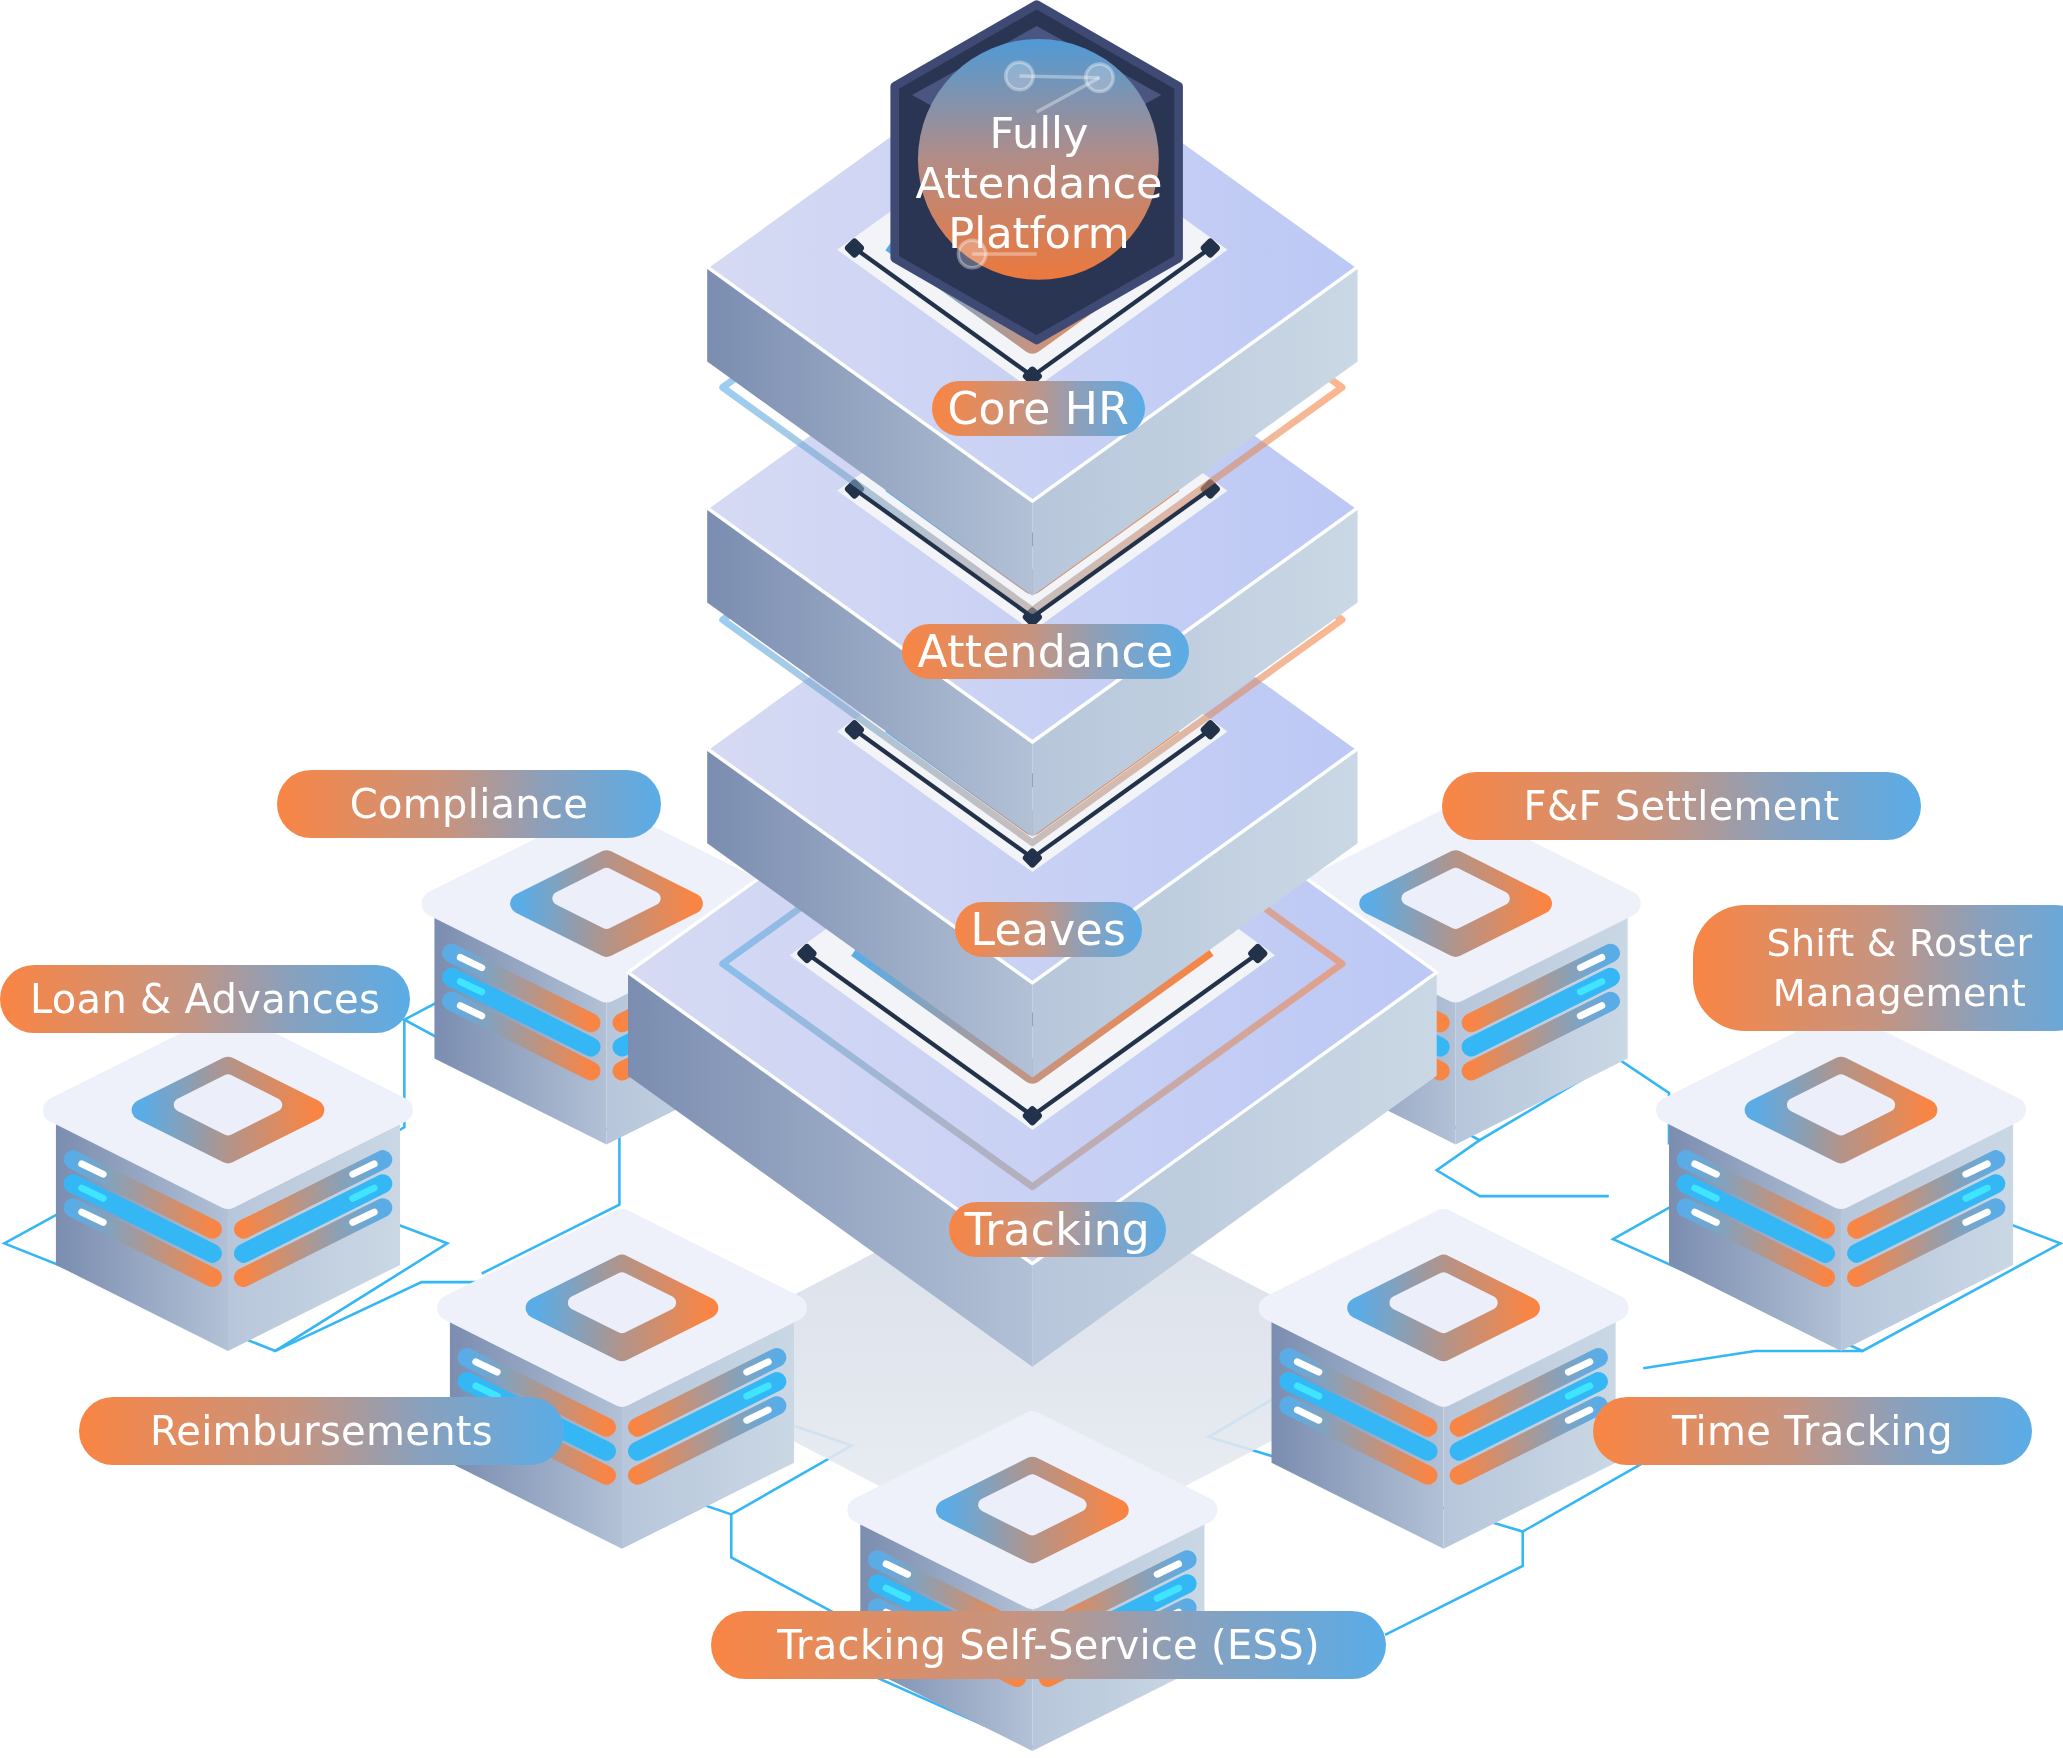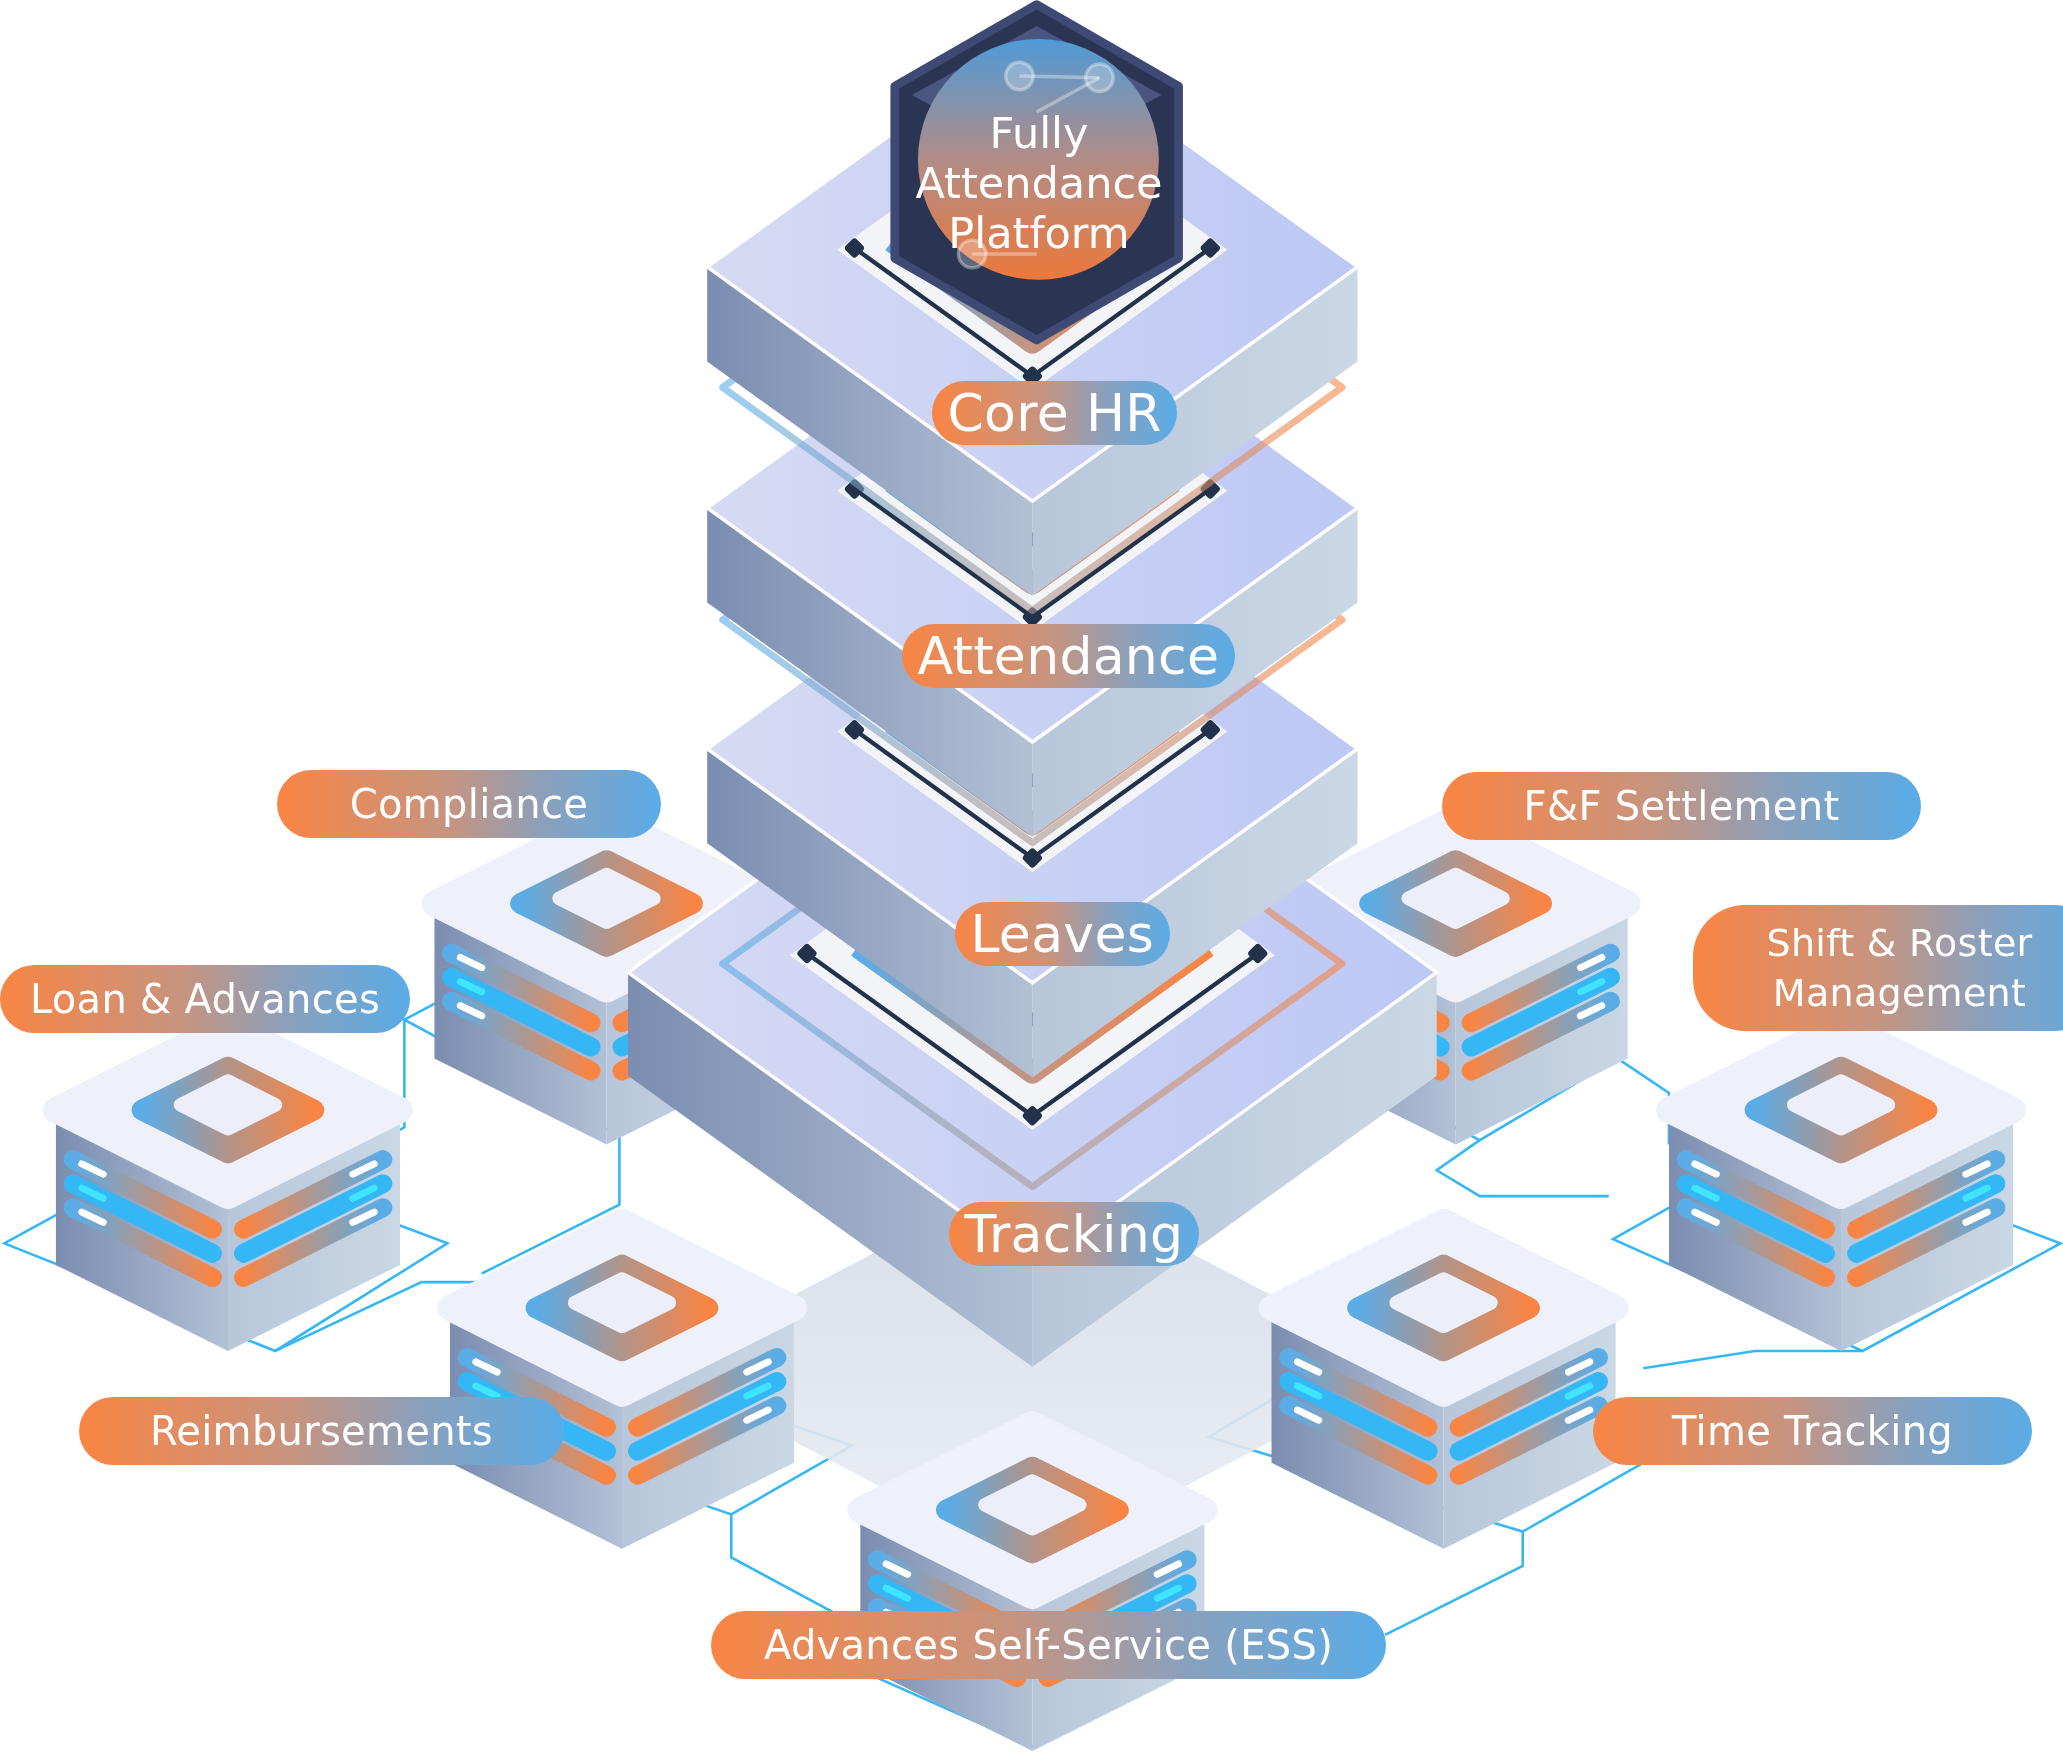--- a/index.html
+++ b/index.html
@@ -9,21 +9,21 @@
   .pill {
     position: absolute;
     display: flex; align-items: center; justify-content: center;
     color: #ffffff; font-weight: 500; white-space: nowrap;
     border-radius: 34px;
     background: linear-gradient(90deg, #f98544 0%, #c69480 45%, #8aa0bc 70%, #5aace7 100%);
     letter-spacing: 0.3px;
     z-index: 20;
   }
   .pill.big { font-size: 40px; height: 60px; padding: 4px 19px; }
-  .pill.mid { font-size: 52px; height: 64px; padding: 0 15.5px; }
+  .pill.mid { font-size: 44px; height: 55px; padding: 0 15.5px; }
   .pill.two { font-size: 38px; line-height: 50px; height: 126px; padding: 0 26px; text-align: center; border-radius: 52px; flex-direction: column; }
   .hub-text {
     position: absolute; z-index: 30;
     color: #fff; font-weight: 400; font-size: 43px; text-align: center; line-height: 50px;
     width: 258px; left: 910px; top: 82px; margin-top: 26px;
   }
 </style>
 </head>
 <body>
 
@@ -314,14 +314,14 @@
 
 <div class="pill big" style="left:277px;top:770px;width:346px;">Compliance</div>
 <div class="pill big" style="left:1442px;top:772px;width:441px;">F&amp;F Settlement</div>
 <div class="pill big" style="left:0;top:965px;width:372px;">Loan &amp; Advances</div>
 <div class="pill two" style="left:1693px;top:905px;width:361px;">
   <span>Shift &amp; Roster</span>
   <span>Management</span>
 </div>
 <div class="pill big" style="left:79px;top:1397px;width:447px;">Reimbursements</div>
 <div class="pill big" style="left:1593px;top:1397px;width:401px;">Time Tracking</div>
-<div class="pill big" style="left:711px;top:1611px;width:637px;">Advances Self-Service (ESS)</div>
+<div class="pill big" style="left:711px;top:1611px;width:637px;">Tracking Self-Service (ESS)</div>
 
 
 </body></html>

